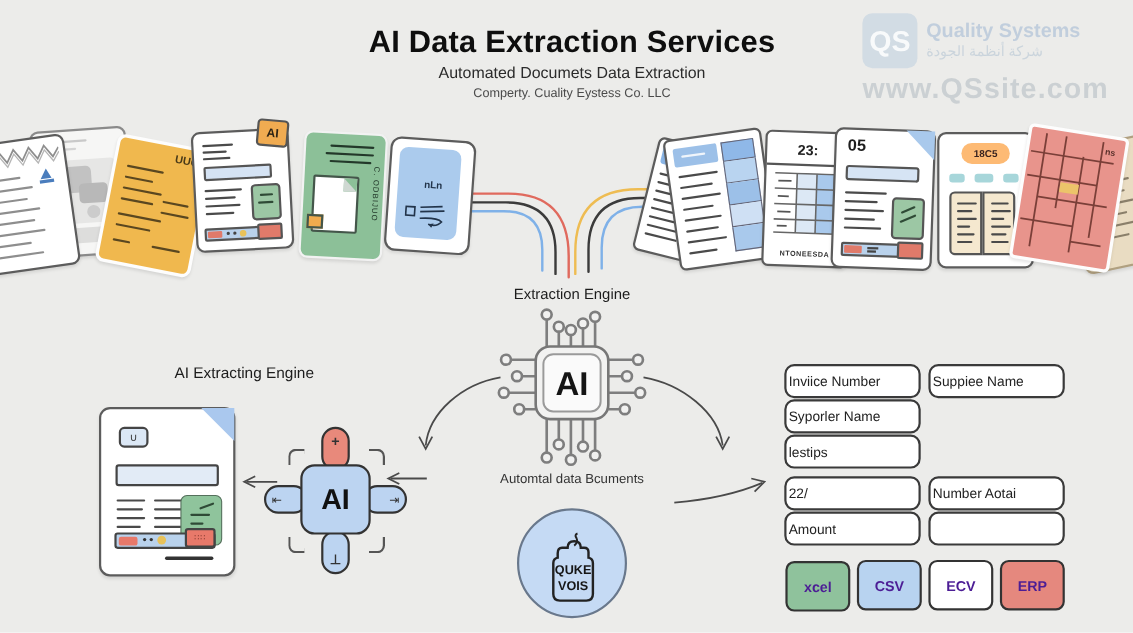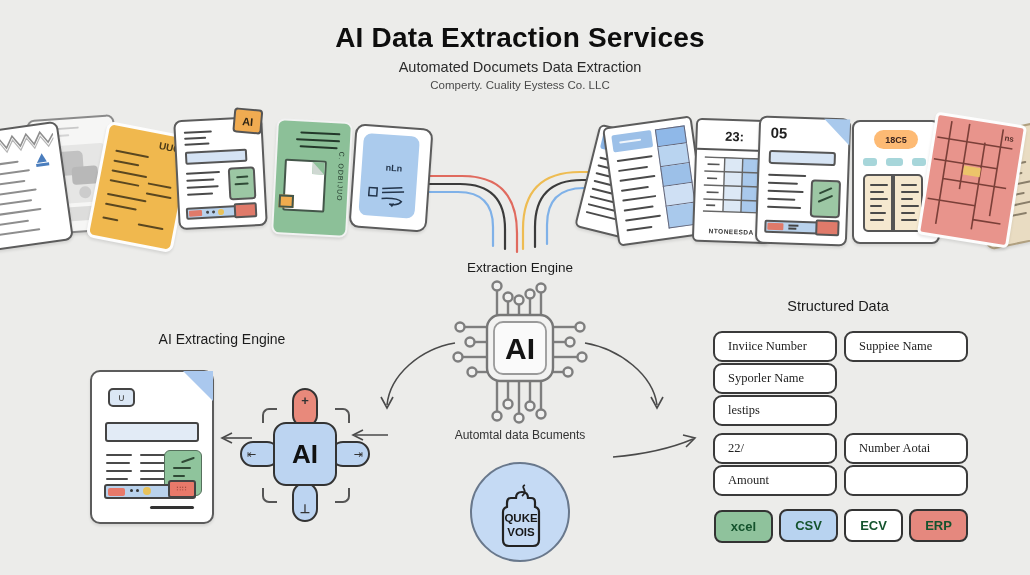--- a/index.html
+++ b/index.html
@@ -14,39 +14,49 @@
   .hdr-sub{font-size:14.5px;color:#2b2b2b;margin-top:5px;}
   .hdr-co{font-size:11.5px;color:#4a4a4a;margin-top:4px;}
   .wm{color:rgba(158,183,209,.55);}
   .wm-logo{width:50px;height:50px;border-radius:9px;background:rgba(168,194,219,.38);
            color:rgba(255,255,255,.85);font-weight:bold;font-size:26px;}
   .wm-brand{font-size:18px;font-weight:bold;}
   .wm-ar{font-size:13px;color:rgba(170,190,208,.5);}
   .wm-site{font-size:26px;font-weight:bold;color:rgba(150,162,173,.38);letter-spacing:1px;}
   .sec-title{font-size:14px;color:#1c1c1c;text-align:center;}
   .field{position:absolute;width:124px;height:31px;background:#fff;border:2px solid #3a3a3a;
-         border-radius:9px;display:flex;align-items:center;padding-left:13px;box-sizing:border-box;
-         font-size:12.5px;color:#222;font-family:Liberation Serif, serif;}
-  .fmt-btn{position:absolute;width:59px;height:33px;border:2px solid #333;border-radius:8px;
-           font-size:13px;font-weight:bold;color:#14532d;box-sizing:border-box;}
+         border-radius:9px;display:flex;align-items:center;padding-left:2px;box-sizing:border-box;
+         font-size:12.5px;color:#222;}
+  .fmt-btn{position:absolute;width:59px;height:46px;border:2px solid #333;border-radius:8px;
+           font-size:13px;font-weight:bold;color:#4c1d95;box-sizing:border-box;}
   .capsule{position:absolute;border:2px solid #333;box-sizing:border-box;display:flex;
            align-items:center;justify-content:center;color:#333;}
   .bracket{position:absolute;width:13px;height:13px;}
 </style>
 </head>
 <body>
 
 <div class="canvas">
 
   <div class="abs" style="left:270px;top:22px;width:500px;text-align:center;">
     <div class="hdr-title">AI Data Extraction Services</div>
     <div class="hdr-sub">Automated Documets Data Extraction</div>
     <div class="hdr-co">Comperty. Cuality Eystess Co. LLC</div>
   </div>
 
+  <div class="abs" style="left:784px;top:12px;width:242px;">
+    <div style="display:flex;align-items:flex-start;gap:8px;">
+      <div class="wm-logo ctr">QS</div>
+      <div style="padding-top:6px;">
+        <div class="wm wm-brand">Quality Systems</div>
+        <div class="wm-ar">شركة أنظمة الجودة</div>
+      </div>
+    </div>
+    <div class="wm-site" style="margin-top:3px;">www.QSsite.com</div>
+  </div>
 
   <div class="doc" style="left:-18px;top:126px;width:80px;height:116px;transform:rotate(-8deg);z-index:2;">
     <svg class="abs" style="left:0px;top:2px;" width="76" height="22">
       <polyline points="0,16 7,5 14,16 21,5 28,16 35,5 42,16 49,5 56,16 63,5 70,16 76,8" stroke="#8e8e8e" stroke-width="1.6" fill="none"></polyline>
       <polyline points="0,20 7,9 14,20 21,9 28,20 35,9 42,20 49,9 56,20 63,9 70,20 76,12" stroke="#b5b5b5" stroke-width="1.2" fill="none"></polyline>
     </svg>
     <svg class="abs" style="left:54px;top:26px;" width="16" height="17">
       <path d="M2,11 L8,2 L12,11 Z" fill="#4a7dbd"></path>
         <rect x="1" y="12" width="13" height="3" fill="#4a7dbd"></rect>
     </svg>
@@ -374,21 +384,20 @@
     <div class="capsule" style="left:52px;top:94px;width:26px;height:40px;background:#bcd4f1;border-radius:13px;align-items:flex-end;padding-bottom:4px;font-size:12px;font-weight:bold;">⊥</div>
     <div class="capsule" style="left:0;top:53px;width:40px;height:26px;background:#bcd4f1;border-radius:13px;justify-content:flex-start;padding-left:5px;font-size:11px;">⇤</div>
     <div class="capsule" style="left:90px;top:53px;width:40px;height:26px;background:#bcd4f1;border-radius:13px;justify-content:flex-end;padding-right:5px;font-size:11px;">⇥</div>
     <div class="bracket" style="left:22px;top:20px;border-left:2px solid #555;border-top:2px solid #555;border-top-left-radius:7px;"></div>
     <div class="bracket" style="left:95px;top:20px;border-right:2px solid #555;border-top:2px solid #555;border-top-right-radius:7px;"></div>
     <div class="bracket" style="left:22px;top:100px;border-left:2px solid #555;border-bottom:2px solid #555;border-bottom-left-radius:7px;"></div>
     <div class="bracket" style="left:95px;top:100px;border-right:2px solid #555;border-bottom:2px solid #555;border-bottom-right-radius:7px;"></div>
     <div class="capsule ctr" style="left:33px;top:34px;width:64px;height:64px;background:#bcd4f1;border-radius:13px;font-size:26px;font-weight:bold;color:#111;">AI</div>
   </div>
 
-  <div class="abs sec-title" style="left:738px;top:298px;width:200px;font-size:14.5px;font-weight:normal;">Structured Data</div>
 
   <div class="field" style="left:713px;top:331px;">Inviice Number</div>
   <div class="field" style="left:713px;top:363px;">Syporler Name</div>
   <div class="field" style="left:713px;top:395px;">lestips</div>
   <div class="field" style="left:713px;top:433px;">22/</div>
   <div class="field" style="left:713px;top:465px;">Amount</div>
   <div class="field" style="left:844px;top:331px;">Suppiee Name</div>
   <div class="field" style="left:844px;top:433px;">Number Aotai</div>
   <div class="field" style="left:844px;top:465px;"></div>
 

